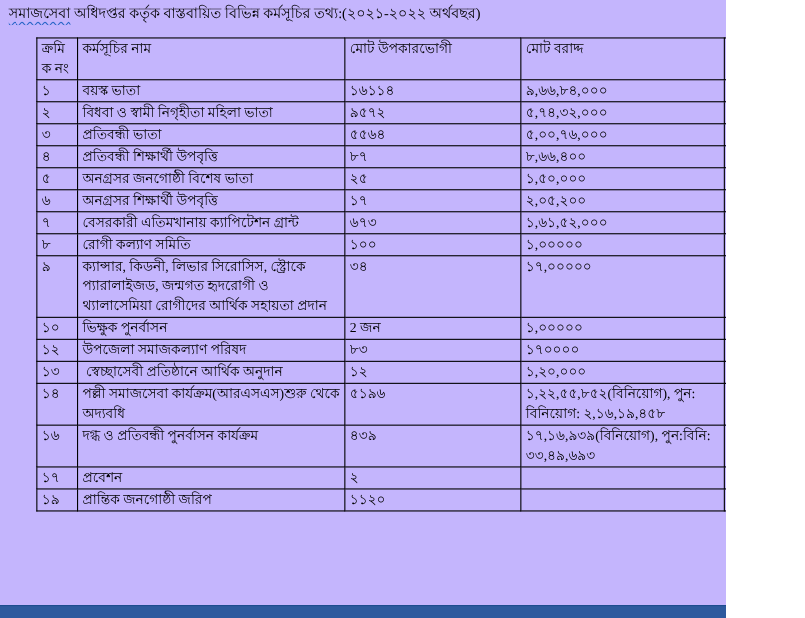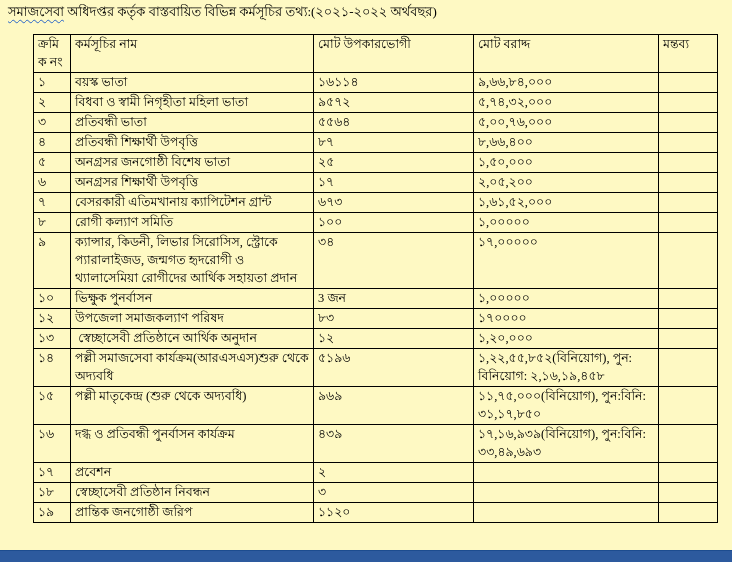--- a/index.html
+++ b/index.html
@@ -1,20 +1,20 @@
 <!DOCTYPE html>
 <html><head>
 <meta charset="utf-8">
 <style>
   html, body { margin: 0; padding: 0; }
   .page {
     position: relative;
-    width: 732px;
+    width: 660px;
     height: 562px;
-    background: #fef9c3;
+    background: #c4b5fd;
     overflow: hidden;
     font-family: "Liberation Serif", "DejaVu Serif", serif;
     color: #000;
   }
   .doc-title {
     position: absolute;
     left: 8px;
     top: 3px;
     font-size: 13px;
     line-height: 17px;
@@ -139,21 +139,21 @@
         <tr>
           <td>৯</td>
           <td>ক্যান্সার, কিডনী, লিভার সিরোসিস, স্ট্রোকে প্যারালাইজড, জন্মগত হৃদরোগী ও থ্যালাসেমিয়া রোগীদের আর্থিক সহায়তা প্রদান</td>
           <td>৩৪</td>
           <td>১৭,০০০০০</td>
           <td></td>
         </tr>
         <tr>
           <td>১০</td>
           <td>ভিক্ষুক পুনর্বাসন</td>
-          <td>3 জন</td>
+          <td>2 জন</td>
           <td>১,০০০০০</td>
           <td></td>
         </tr>
         <tr>
           <td>১২</td>
           <td>উপজেলা সমাজকল্যাণ পরিষদ</td>
           <td>৮৩</td>
           <td>১৭০০০০</td>
           <td></td>
         </tr>
@@ -165,48 +165,34 @@
           <td></td>
         </tr>
         <tr>
           <td>১৪</td>
           <td>পল্লী সমাজসেবা কার্যক্রম(আরএসএস)শুরু থেকে অদ্যবধি</td>
           <td>৫১৯৬</td>
           <td>১,২২,৫৫,৮৫২(বিনিয়োগ), পুন: বিনিয়োগ: ২,১৬,১৯,৪৫৮</td>
           <td></td>
         </tr>
         <tr>
-          <td>১৫</td>
-          <td>পল্লী মাতৃকেন্দ্র (শুরু থেকে অদ্যবধি)</td>
-          <td>৯৬৯</td>
-          <td>১১,৭৫,০০০(বিনিয়োগ), পুন:বিনি: ৩১,১৭,৮৫০</td>
-          <td></td>
-        </tr>
-        <tr>
           <td>১৬</td>
           <td>দগ্ধ ও প্রতিবন্ধী পুনর্বাসন কার্যক্রম</td>
           <td>৪৩৯</td>
           <td>১৭,১৬,৯৩৯(বিনিয়োগ), পুন:বিনি: ৩৩,৪৯,৬৯৩</td>
           <td></td>
         </tr>
         <tr>
           <td>১৭</td>
           <td>প্রবেশন</td>
           <td>২</td>
           <td></td>
           <td></td>
         </tr>
         <tr>
-          <td>১৮</td>
-          <td>স্বেচ্ছাসেবী প্রতিষ্ঠান নিবন্ধন</td>
-          <td>৩</td>
-          <td></td>
-          <td></td>
-        </tr>
-        <tr>
           <td>১৯</td>
           <td>প্রান্তিক জনগোষ্ঠী জরিপ</td>
           <td>১১২০</td>
           <td></td>
           <td></td>
         </tr>
       </tbody>
   </table>
 
   <div class="bottom-bar" style="background: rgb(45, 90, 158);"></div>

